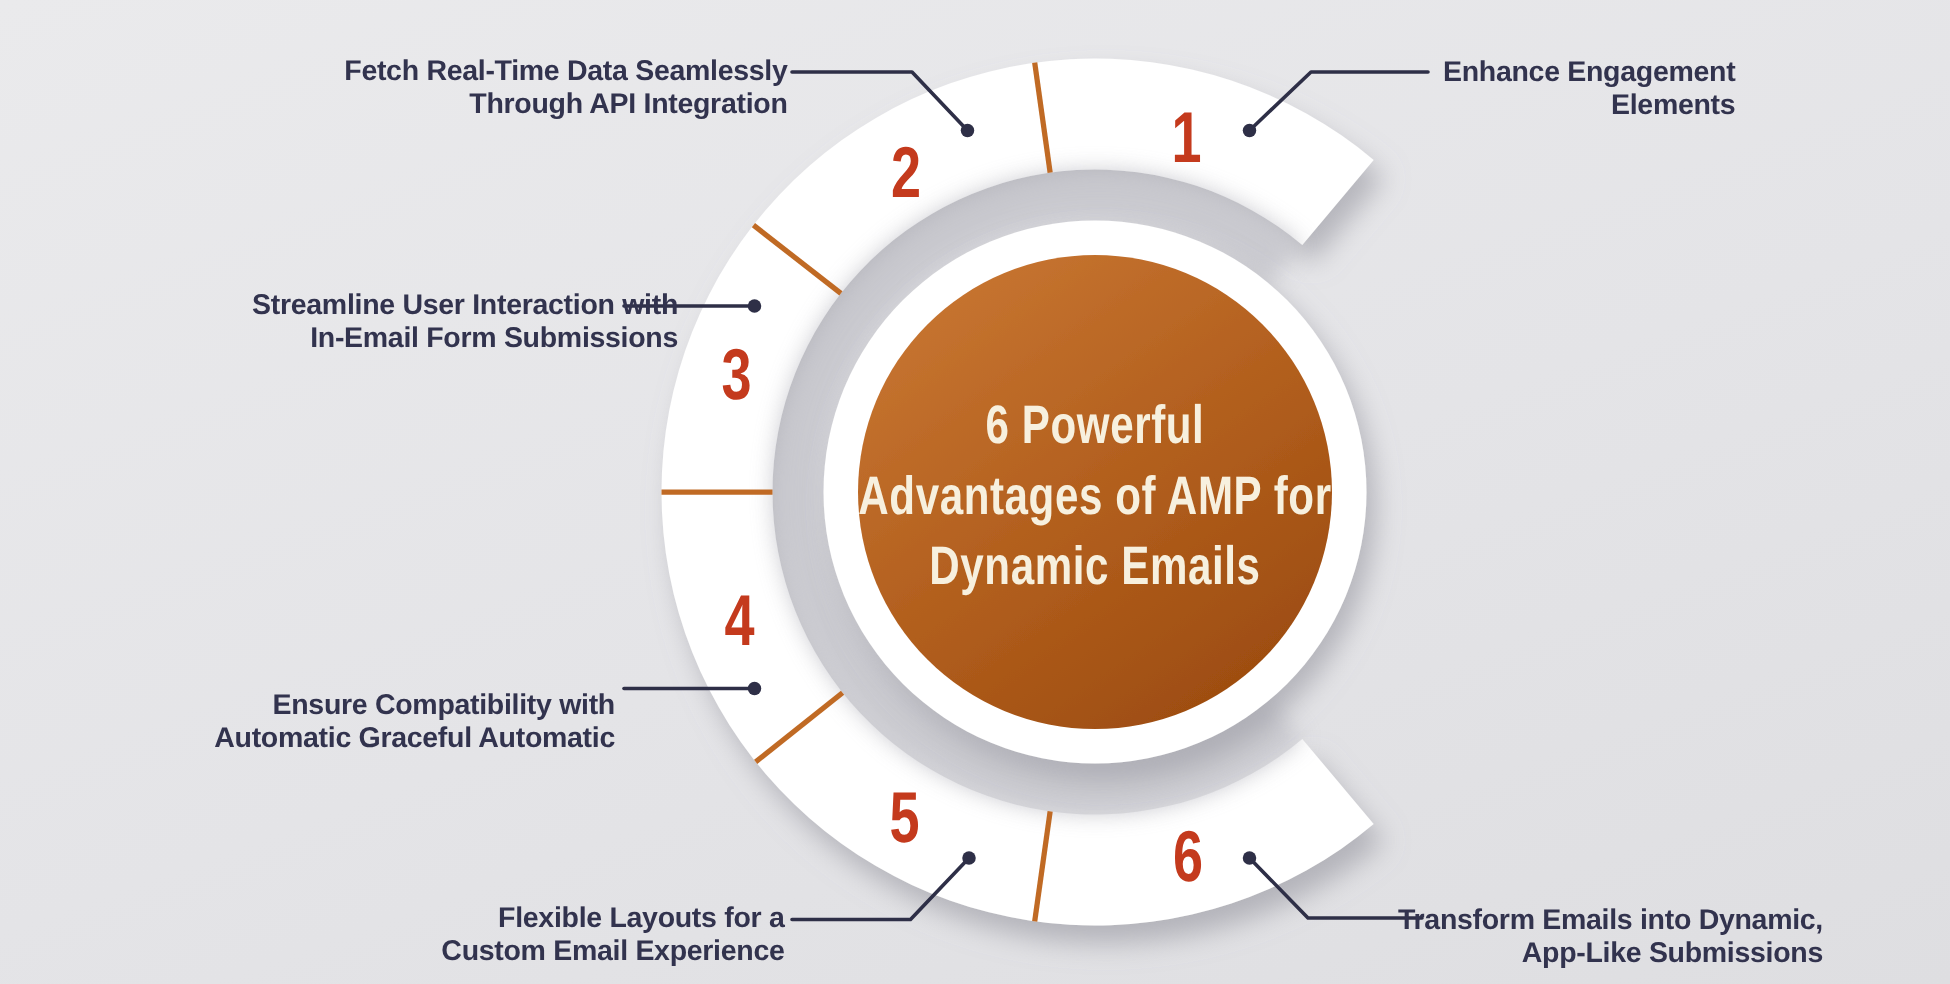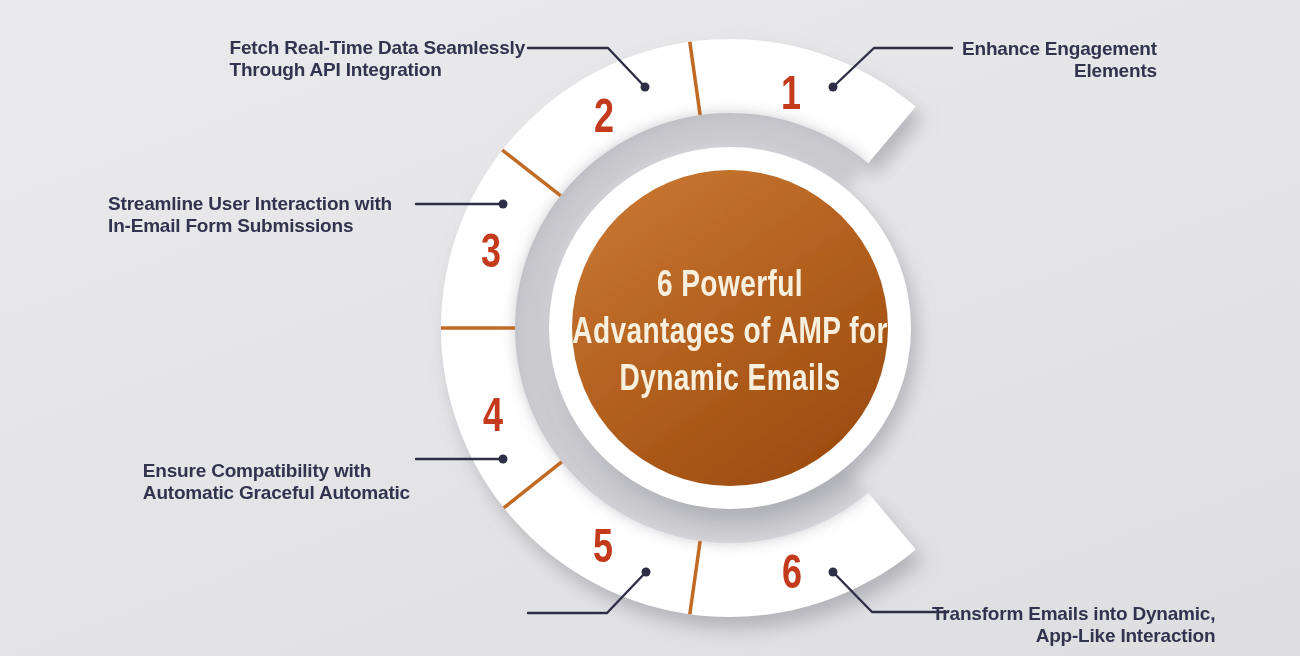--- a/index.html
+++ b/index.html
@@ -11,21 +11,21 @@
     font-family:"Liberation Sans",sans-serif;
   }
   .stage svg{position:absolute;left:0;top:0;}
   .label{
     position:absolute;
     font:700 19px/22px "Liberation Sans",sans-serif;
     color:#32334E;
     letter-spacing:-0.2px;
     white-space:nowrap;
   }
-  .label.align-right{}
+  .label.align-right{text-align:right;}
   .label.align-left{text-align:right;}
   .num{
     position:absolute;
     transform:translate(-50%,-50%) scaleX(0.75);
     font:700 48px/1 "Liberation Sans",sans-serif;
     color:#C43A1D;
   }
   .center-title{
     position:absolute;
     left:730px;top:330px;
@@ -109,29 +109,33 @@
   <div class="label align-left" style="left:962px;top:38px">
     <div>Enhance Engagement</div>
     <div>Elements</div>
   </div>
 
   <div class="label align-right" style="right:775px;top:37px">
     <div>Fetch Real-Time Data Seamlessly</div>
     <div>Through API Integration</div>
   </div>
 
-  <div class="label align-right" style="right:908px;top:193px">
+  <div class="label align-right" style="right:848px;top:193px">
     <div>Streamline User Interaction with</div>
     <div>In-Email Form Submissions</div>
   </div>
 
   <div class="label align-right" style="right:890px;top:460px">
     <div>Ensure Compatibility with</div>
     <div>Automatic Graceful Automatic</div>
   </div>
 
+  <div class="label align-right" style="right:777px;top:602px">
+    <div>Flexible Layouts for a</div>
+    <div>Custom Email Experience</div>
+  </div>
 
   <div class="label align-left" style="left:932px;top:603px">
     <div>Transform Emails into Dynamic,</div>
-    <div>App-Like Interaction</div>
+    <div>App-Like Submissions</div>
   </div>
 
 </div>
 
 </body></html>

